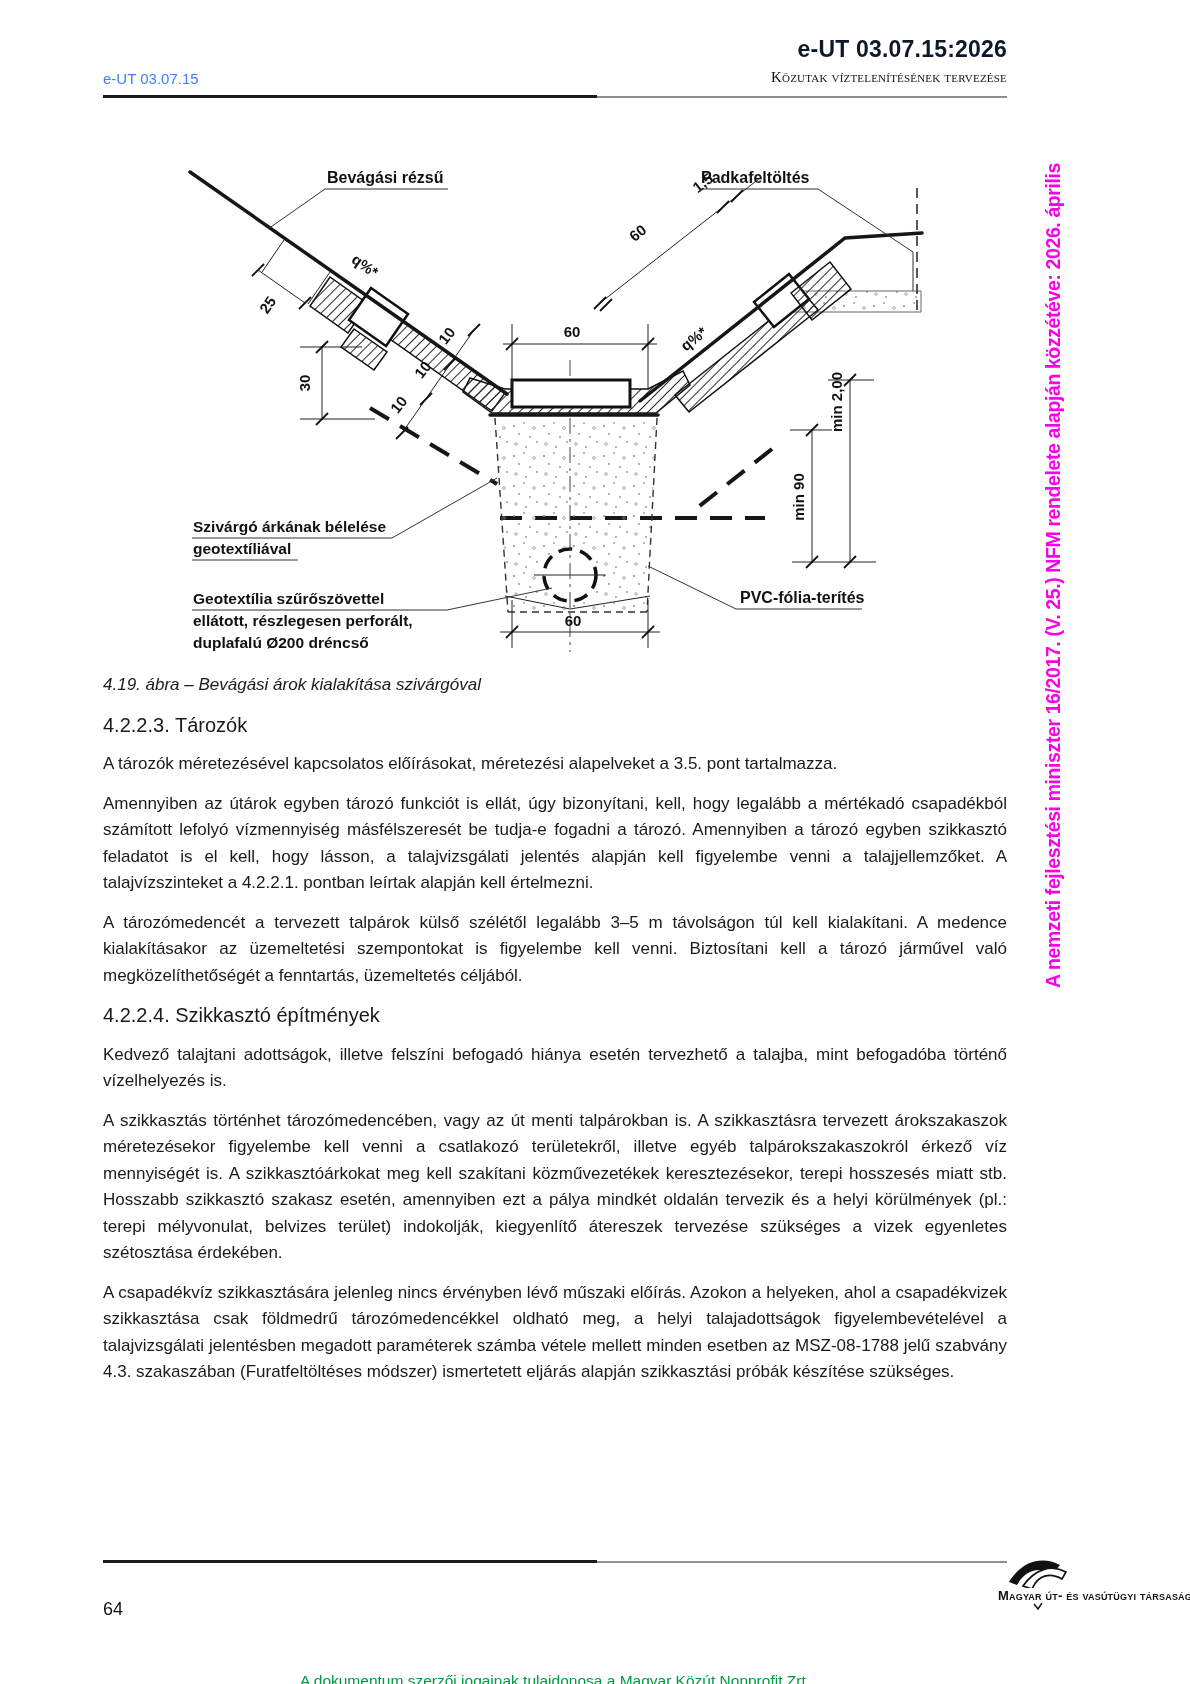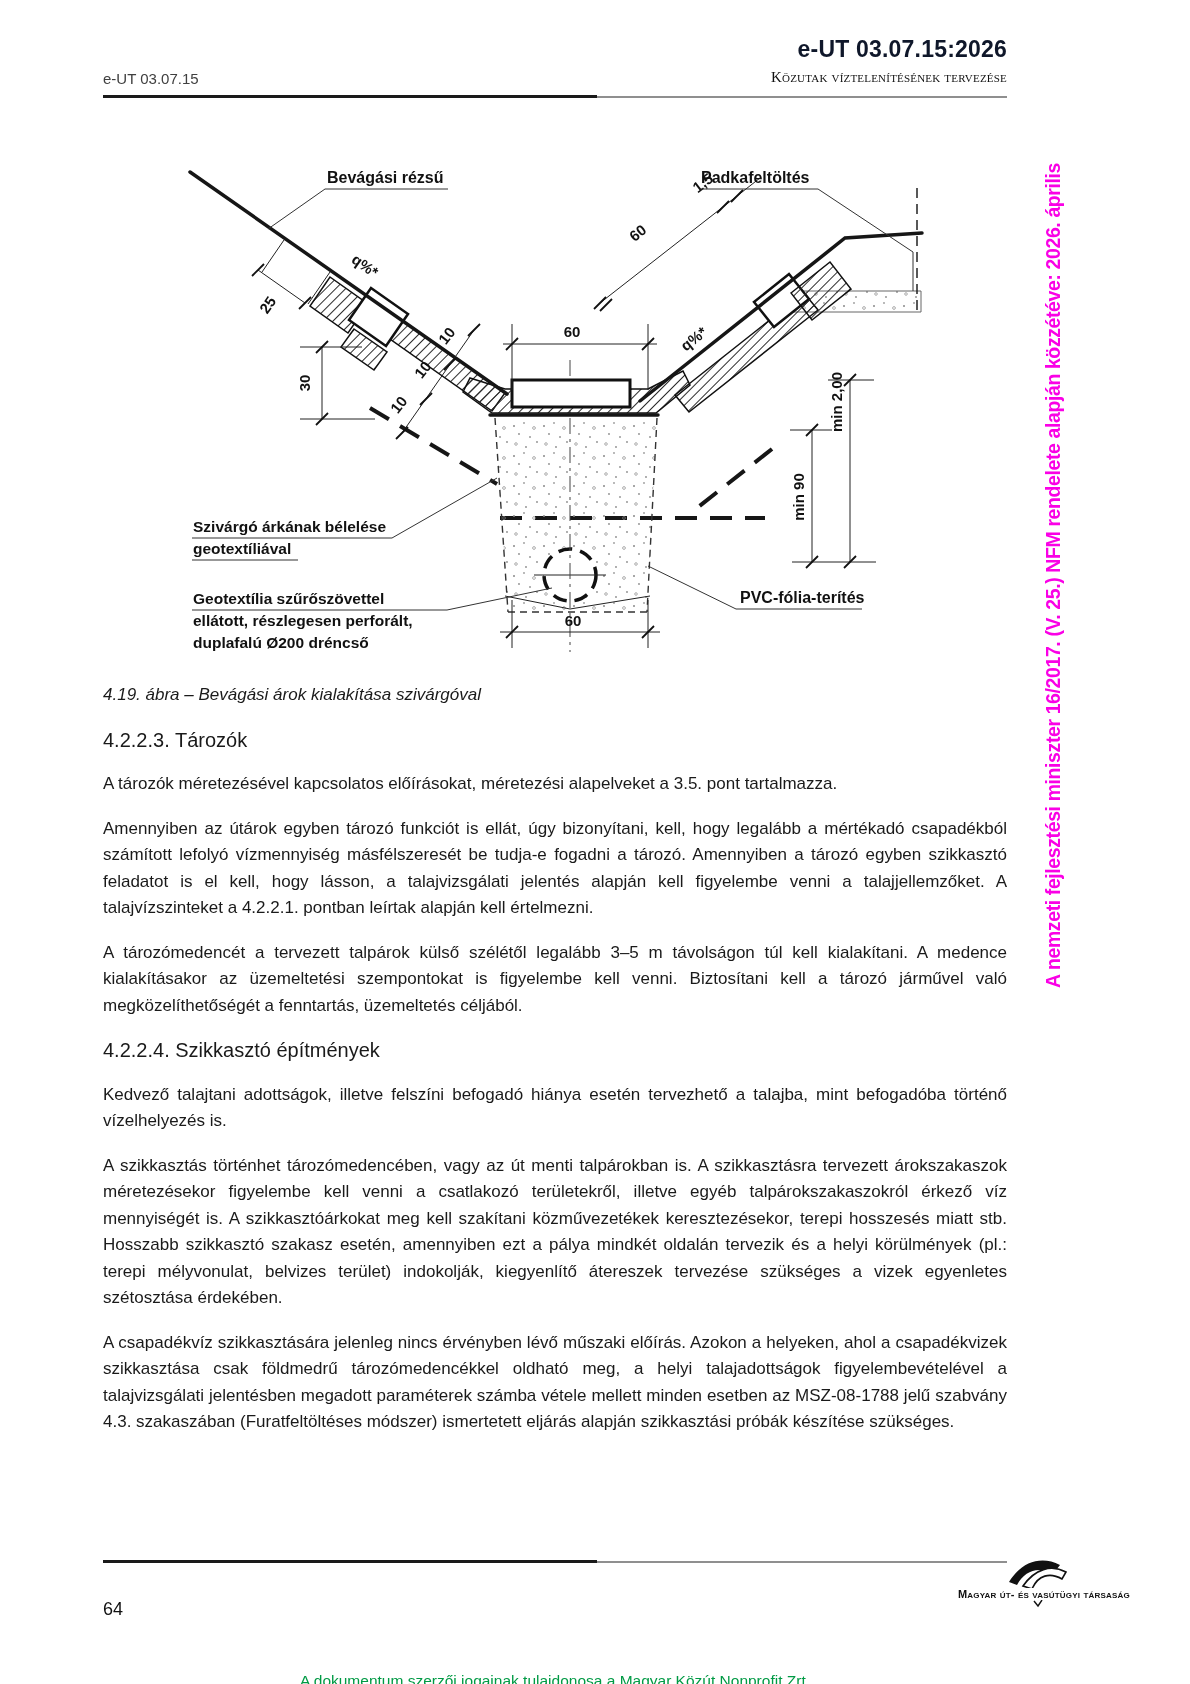--- a/index.html
+++ b/index.html
@@ -1,50 +1,50 @@
 <!DOCTYPE html>
 <html lang="hu"><head>
 <meta charset="utf-8">
 <style>
   html,body{margin:0;padding:0;background:#ffffff;}
   .page{position:relative;width:1190px;height:1684px;background:#fff;overflow:hidden;
         font-family:"Liberation Sans",sans-serif;color:#1a1a1a;}
   
   .hdr-code-right{position:absolute;left:500px;top:36px;width:507px;text-align:right;
         font-size:23px;font-weight:bold;color:#0f172a;letter-spacing:0.2px;}
-  .hdr-code-left{position:absolute;left:103px;top:70px;font-size:15px;color:#404040;}
+  .hdr-code-left{position:absolute;left:103px;top:70px;font-size:15px;color:#3b82f6;}
   .hdr-title{position:absolute;left:400px;top:69px;width:607px;text-align:right;
         font-size:15px;color:#111;font-variant:small-caps;letter-spacing:0.2px;font-family:Liberation Serif, serif;}
   .rule-dark{position:absolute;left:103px;width:494px;height:3px;background:#1a1a1a;}
   .rule-gray{position:absolute;left:597px;width:410px;height:2px;background:#8f8f8f;}
   
   .figure-svg{position:absolute;left:103px;top:140px;width:920px;height:530px;}
   .dlabel{font-family:"Liberation Sans",sans-serif;font-weight:bold;font-size:16px;fill:#111;}
   .dlabel-s{font-family:"Liberation Sans",sans-serif;font-weight:bold;font-size:15.5px;fill:#111;}
   .ddim{font-family:"Liberation Sans",sans-serif;font-weight:bold;font-size:15px;fill:#111;}
   .thin{stroke:#222;stroke-width:1;fill:none;}
   .lead{stroke:#333;stroke-width:1;fill:none;}
   .thick{stroke:#161616;stroke-width:3.5;fill:none;stroke-linecap:round;}
   .tick{stroke:#111;stroke-width:1.8;}
   
   .content{position:absolute;left:103px;top:664px;width:904px;font-size:17px;line-height:26.5px;}
-  .content p{margin:18px 0 13px 0;text-align:justify;hyphens:none;}
+  .content p{margin:8px 0 13px 0;text-align:justify;hyphens:none;}
   .fig-caption,.fig-note{font-style:italic;margin:0 0 13px 0;}
   .sec-heading{font-size:20px;font-weight:normal;margin:0 0 13px 0;}
   
   .side-note{position:absolute;left:1042px;top:988px;width:848px;white-space:nowrap;
         transform:rotate(-90deg);transform-origin:0 0;
         font-size:19.5px;font-weight:bold;letter-spacing:-0.4px;color:#FA00E6;}
   
   .footer-page-num{position:absolute;left:103px;top:1584px;font-size:18px;color:#111;margin-top:15px;}
   .footer-copy{position:absolute;left:103px;top:1672px;width:904px;text-align:center;
         font-size:15.5px;color:#009A44;}
   .footer-logo{position:absolute;left:958px;top:1558px;width:160px;text-align:center;}
-  .footer-logo-text{font-size:11px;font-weight:bold;font-variant:small-caps;
-        letter-spacing:0.2px;color:#111;white-space:nowrap;}
+  .footer-logo-text{font-size:13px;font-weight:bold;font-variant:small-caps;
+        letter-spacing:0.2px;color:#111;white-space:nowrap;margin-left:40px;}
 </style>
 </head>
 <body>
 
 <div class="page">
 
   <div class="hdr-code-right">e-UT 03.07.15:2026</div>
   <div class="hdr-code-left">e-UT 03.07.15</div>
   <div class="hdr-title">Közutak víztelenítésének tervezése</div>
   <div class="rule-dark" style="top:95px;"></div>

